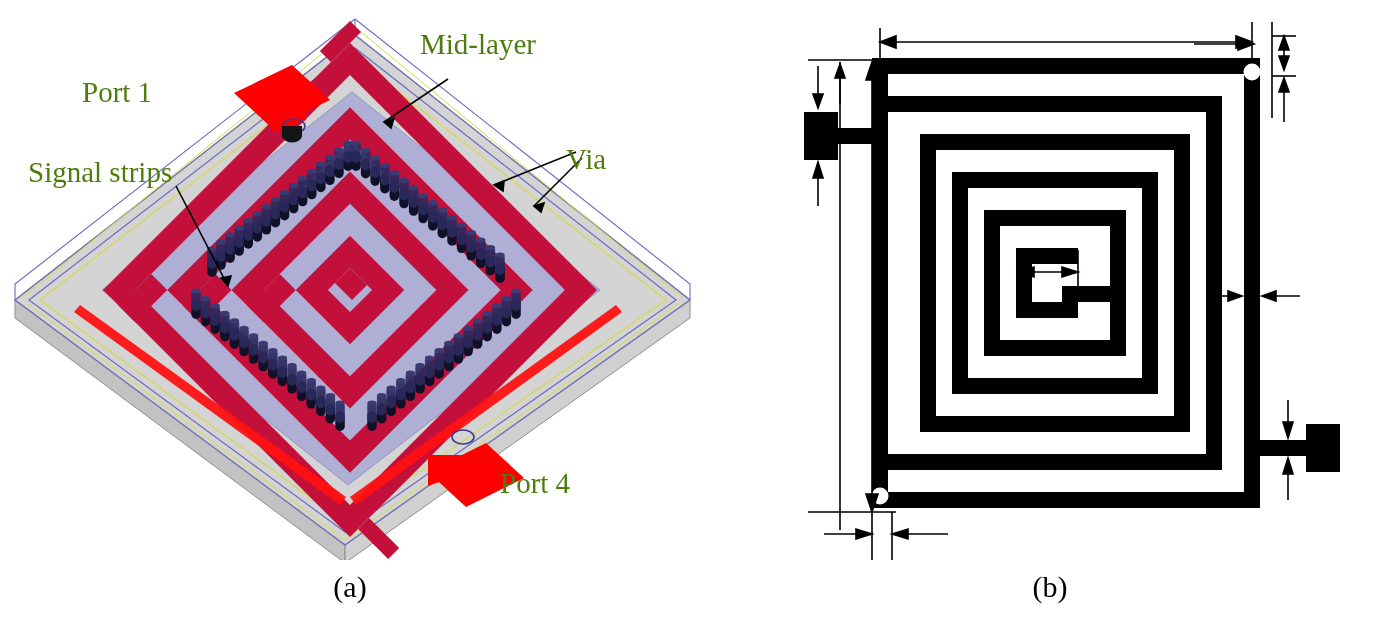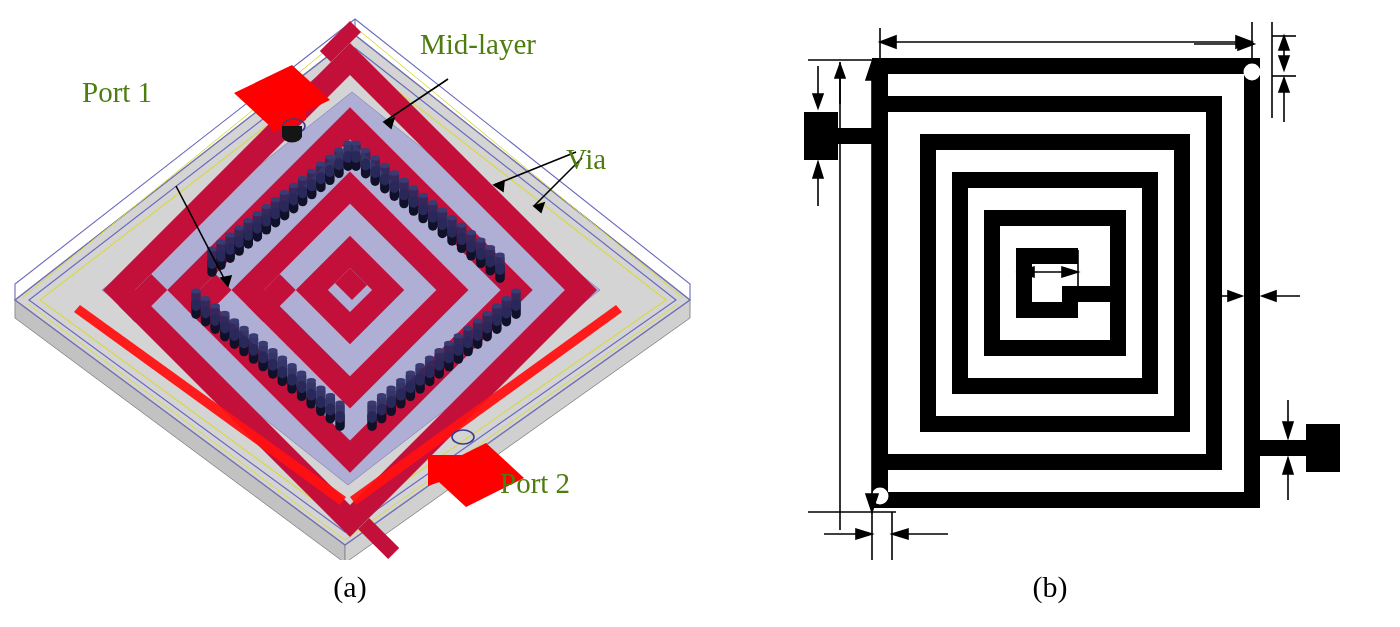--- a/index.html
+++ b/index.html
@@ -340,22 +340,23 @@
         <polygon points="228,286 221,278 231,276"></polygon>
 
         <line x1="576" y1="152" x2="494" y2="185"></line>
         <polygon points="494,185 504,181 503,191"></polygon>
         <line x1="582" y1="158" x2="534" y2="206"></line>
         <polygon points="534,206 544,203 541,212"></polygon>
       </g>
     </svg>
 
     <div class="anno" style="left:82px; top:62px;margin-top:16px;">Port 1</div>
-    <div class="anno" style="left:500px; top:469px;">Port 2</div>
+    <div class="anno" style="left:500px; top:469px;">Port 4</div>
     <div class="anno" style="left:420px; top:30px;">Mid-layer</div>
+    <div class="anno" style="left:28px; top:158px;">Signal strips</div>
     <div class="anno" style="left:566px; top:145px;text-align:right;">Via</div>
 
     <div class="caption" id="caption-a">(a)</div>
   </div>
 
   <div class="panel" id="panel-b">
 
     <svg width="700" height="560" viewBox="0 0 700 560">
 
       <g fill="#000000">

